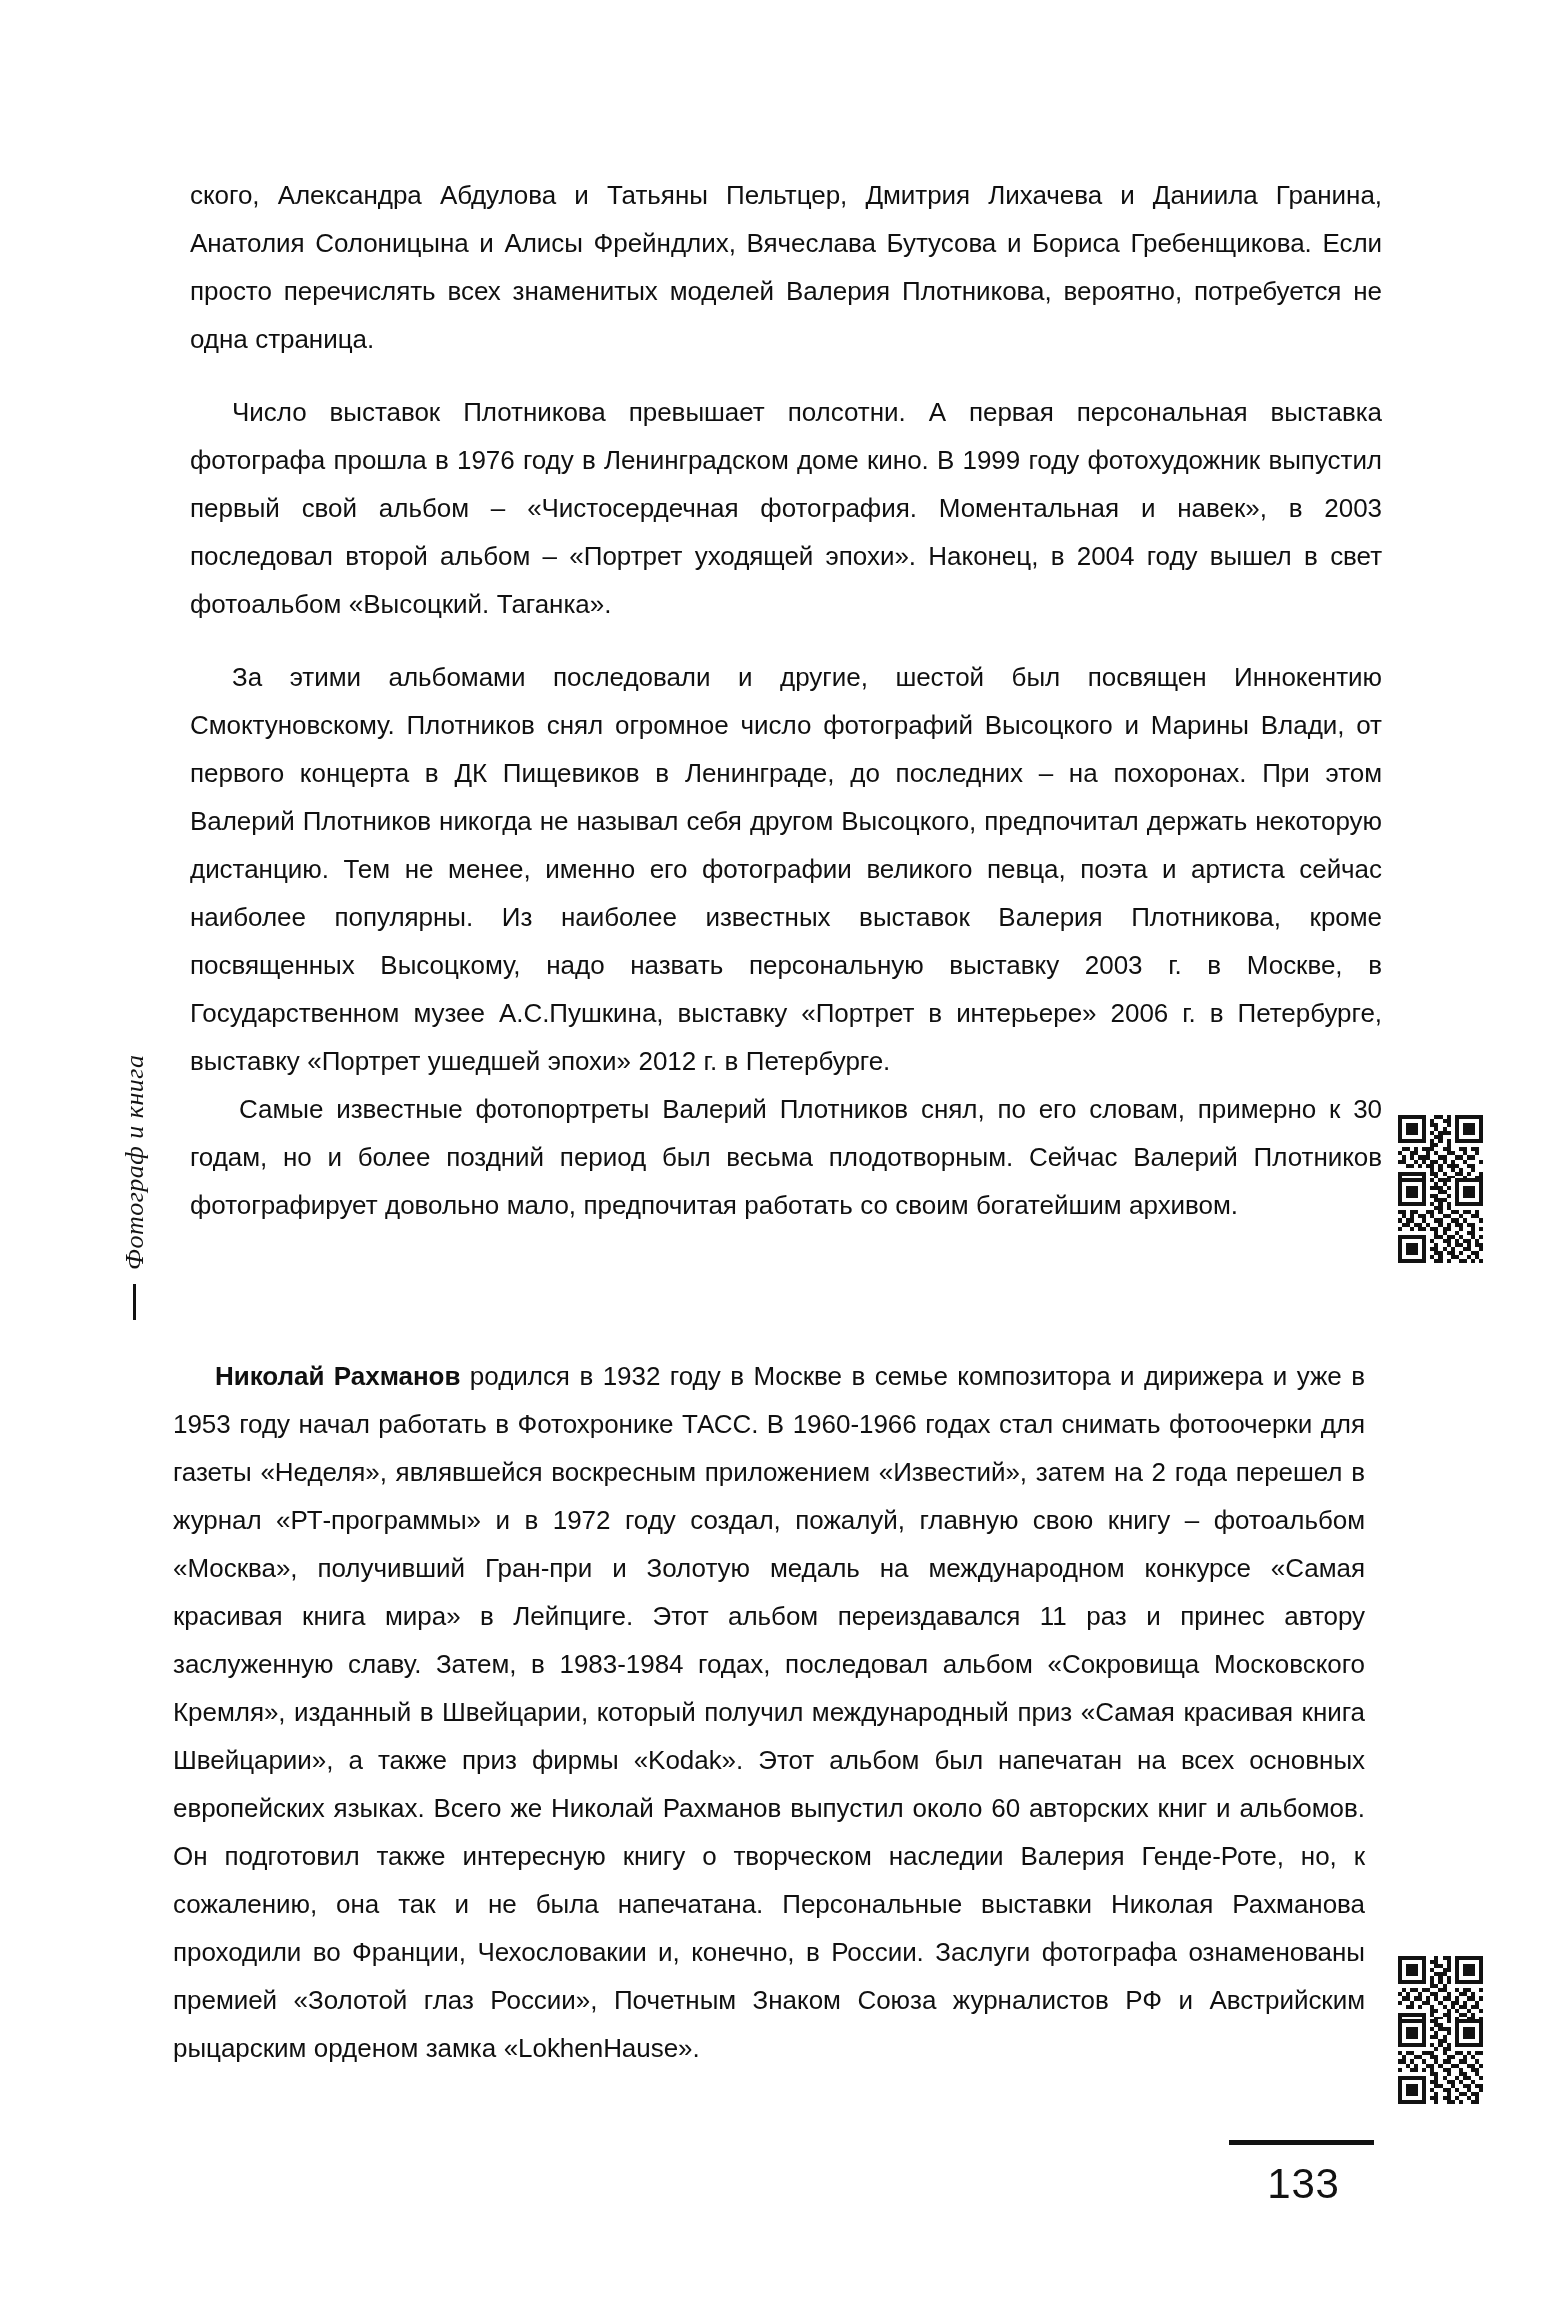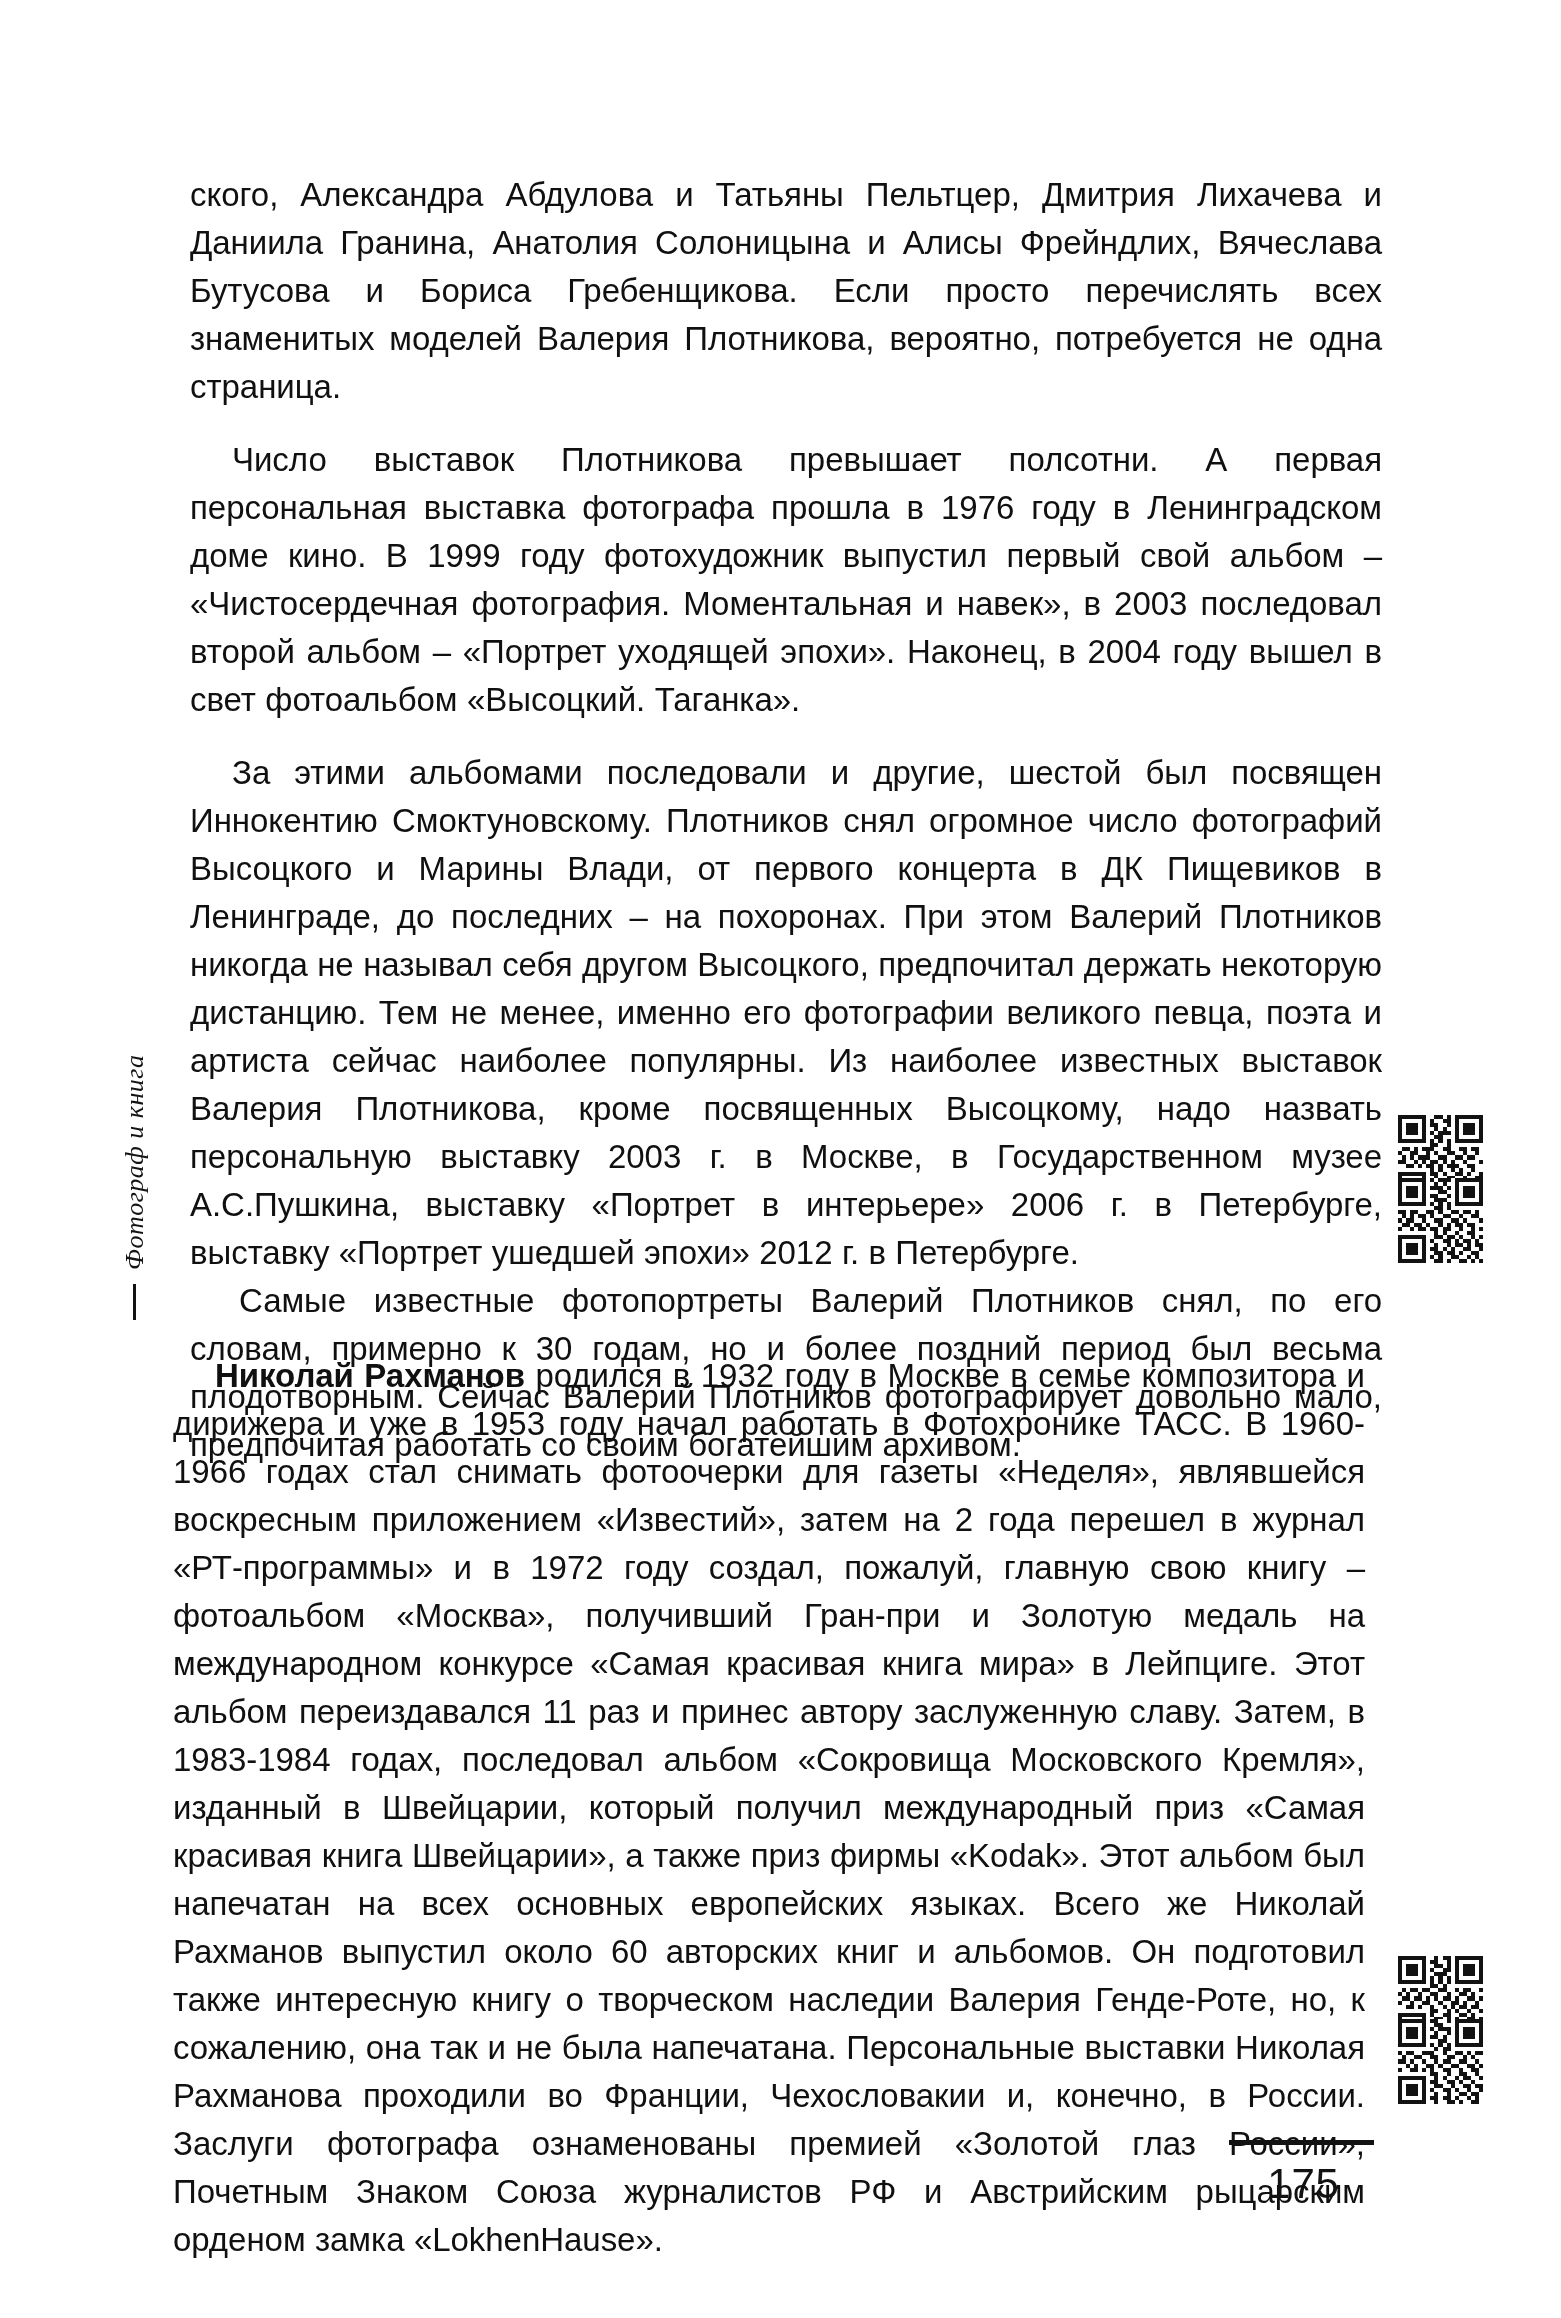--- a/index.html
+++ b/index.html
@@ -58,21 +58,21 @@
   
   .column {
     position: absolute;
     left: 190px;
     top: 171px;
     width: 1192px;
   }
 
   p.para {
     margin: 0;
-    font-size: 33px;
+    font-size: 26px;
     line-height: 48px;
     text-align: justify;
     text-justify: inter-word;
     letter-spacing: -0.04px;
     word-spacing: 0.3px;
     hyphens: manual;
     color: #101010;
   }
   p.para.indent { text-indent: 42px; margin-top: 25px; }
   p.para.indent-wide { text-indent: 49px; }
@@ -697,16 +697,16 @@
         <rect x="0" y="20" width="7" height="1"></rect>
           <rect x="9" y="20" width="1" height="1"></rect>
           <rect x="12" y="20" width="2" height="1"></rect>
           <rect x="15" y="20" width="1" height="1"></rect>
           <rect x="18" y="20" width="2" height="1"></rect>
       </g>
     </svg>
   </div>
 
   <div class="footer-rule"></div>
-  <div class="page-number">175</div>
+  <div class="page-number">133</div>
 
 </div>
 
 
 </body></html>

